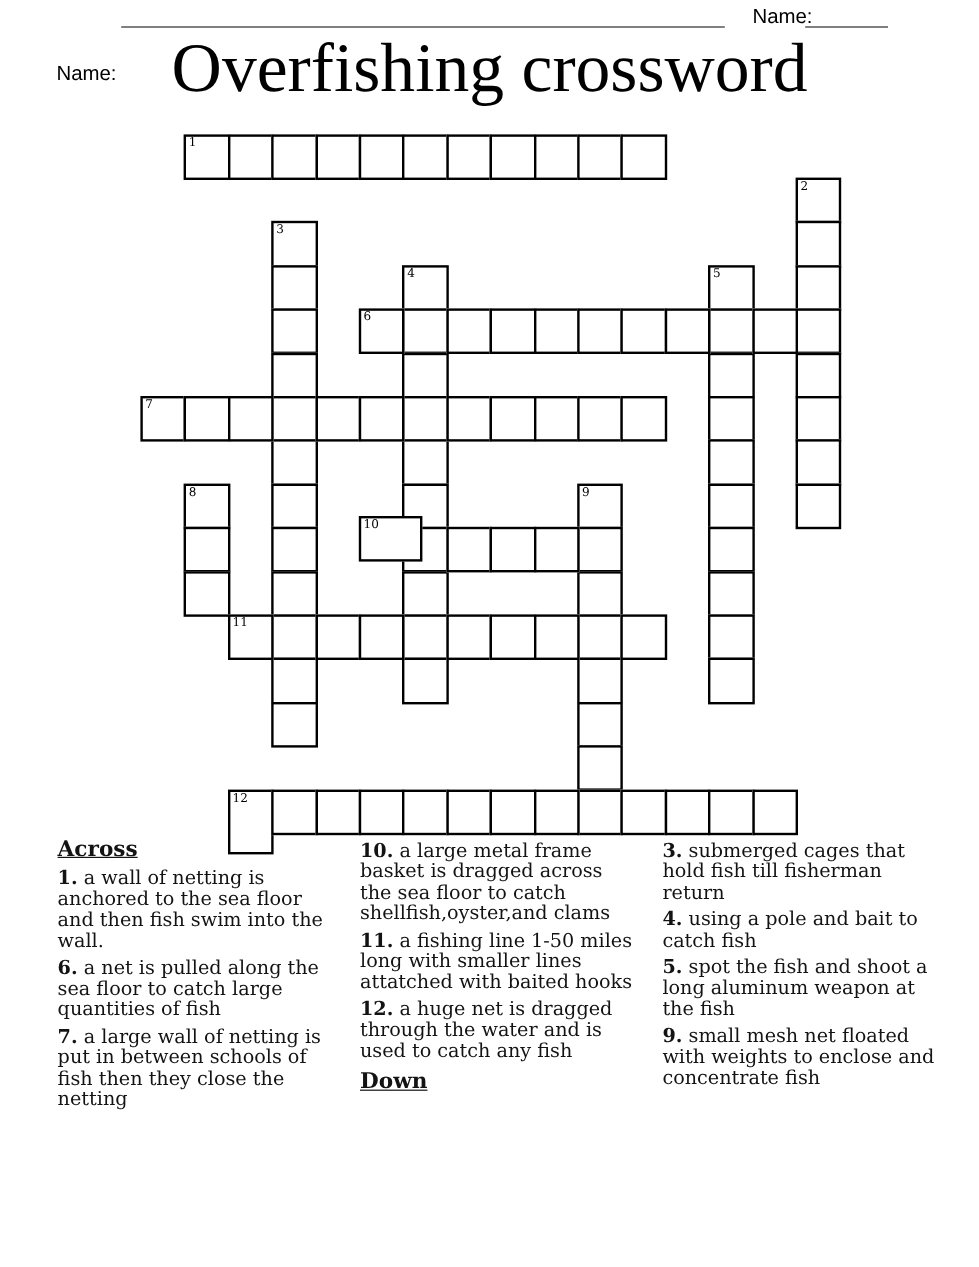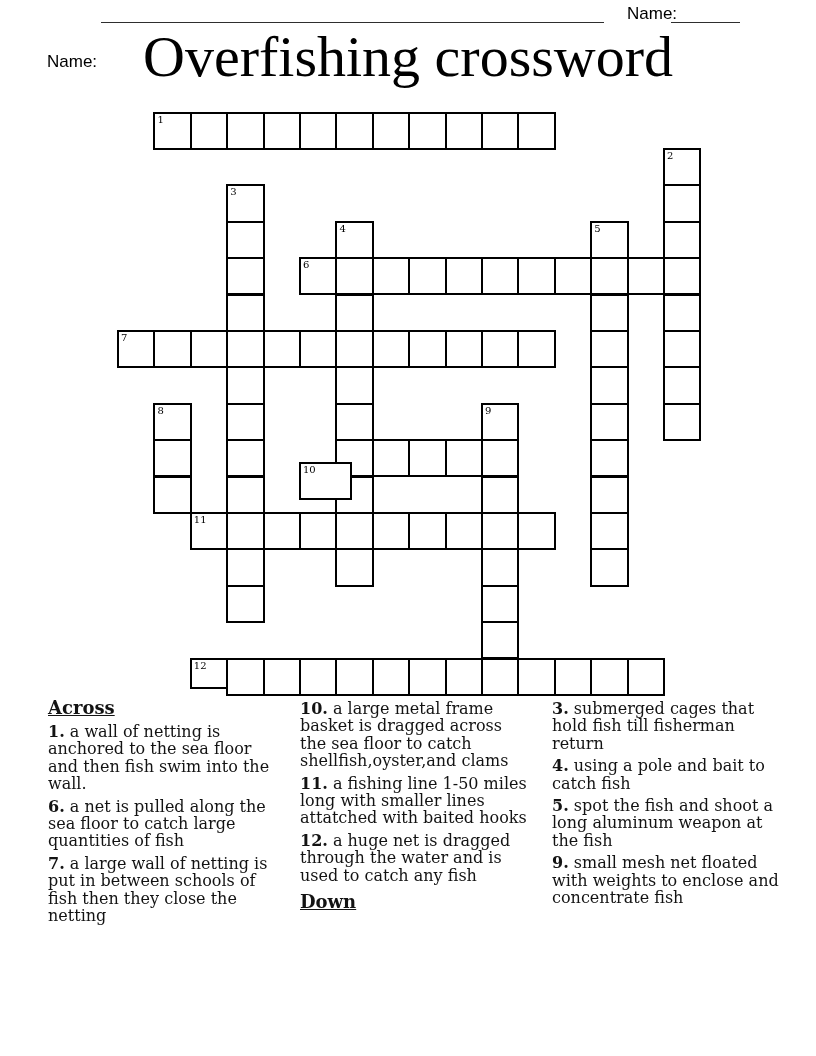--- a/index.html
+++ b/index.html
@@ -207,36 +207,36 @@
       <div class="cell" style="left: 481px; top: 402.7px; width: 38.4px; height: 38.4px;">
         <span class="cell-num">9</span>
       </div>
       <div class="cell" style="left: 481px; top: 439.1px; width: 38.4px; height: 38.4px;"></div>
       <div class="cell" style="left: 481px; top: 475.5px; width: 38.4px; height: 38.4px;"></div>
       <div class="cell" style="left: 481px; top: 511.9px; width: 38.4px; height: 38.4px;"></div>
       <div class="cell" style="left: 481px; top: 548.3px; width: 38.4px; height: 38.4px;"></div>
       <div class="cell" style="left: 481px; top: 584.7px; width: 38.4px; height: 38.4px;"></div>
       <div class="cell" style="left: 481px; top: 621.1px; width: 38.4px; height: 38.4px;"></div>
       <div class="cell" style="left: 481px; top: 657.5px; width: 38.4px; height: 38.4px;"></div>
-      <div class="cell" style="left: 299px; top: 462px; width: 53px; height: 38.4px;">
+      <div class="cell" style="left: 299px; top: 430px; width: 53px; height: 38.4px;">
         <span class="cell-num">10</span>
       </div>
       <div class="cell" style="left: 371.8px; top: 439.1px; width: 38.4px; height: 38.4px;"></div>
       <div class="cell" style="left: 408.2px; top: 439.1px; width: 38.4px; height: 38.4px;"></div>
       <div class="cell" style="left: 444.6px; top: 439.1px; width: 38.4px; height: 38.4px;"></div>
       <div class="cell" style="left: 189.8px; top: 511.9px; width: 38.4px; height: 38.4px;">
         <span class="cell-num">11</span>
       </div>
       <div class="cell" style="left: 262.6px; top: 511.9px; width: 38.4px; height: 38.4px;"></div>
       <div class="cell" style="left: 299px; top: 511.9px; width: 38.4px; height: 38.4px;"></div>
       <div class="cell" style="left: 371.8px; top: 511.9px; width: 38.4px; height: 38.4px;"></div>
       <div class="cell" style="left: 408.2px; top: 511.9px; width: 38.4px; height: 38.4px;"></div>
       <div class="cell" style="left: 444.6px; top: 511.9px; width: 38.4px; height: 38.4px;"></div>
       <div class="cell" style="left: 517.4px; top: 511.9px; width: 38.4px; height: 38.4px;"></div>
-      <div class="cell" style="left: 189.8px; top: 657.5px; width: 38.4px; height: 31px;">
+      <div class="cell" style="left: 189.8px; top: 657.5px; width: 38.4px; height: 54px;">
         <span class="cell-num">12</span>
       </div>
       <div class="cell" style="left: 226.2px; top: 657.5px; width: 38.4px; height: 38.4px;"></div>
       <div class="cell" style="left: 262.6px; top: 657.5px; width: 38.4px; height: 38.4px;"></div>
       <div class="cell" style="left: 299px; top: 657.5px; width: 38.4px; height: 38.4px;"></div>
       <div class="cell" style="left: 335.4px; top: 657.5px; width: 38.4px; height: 38.4px;"></div>
       <div class="cell" style="left: 371.8px; top: 657.5px; width: 38.4px; height: 38.4px;"></div>
       <div class="cell" style="left: 408.2px; top: 657.5px; width: 38.4px; height: 38.4px;"></div>
       <div class="cell" style="left: 444.6px; top: 657.5px; width: 38.4px; height: 38.4px;"></div>
       <div class="cell" style="left: 517.4px; top: 657.5px; width: 38.4px; height: 38.4px;"></div>

